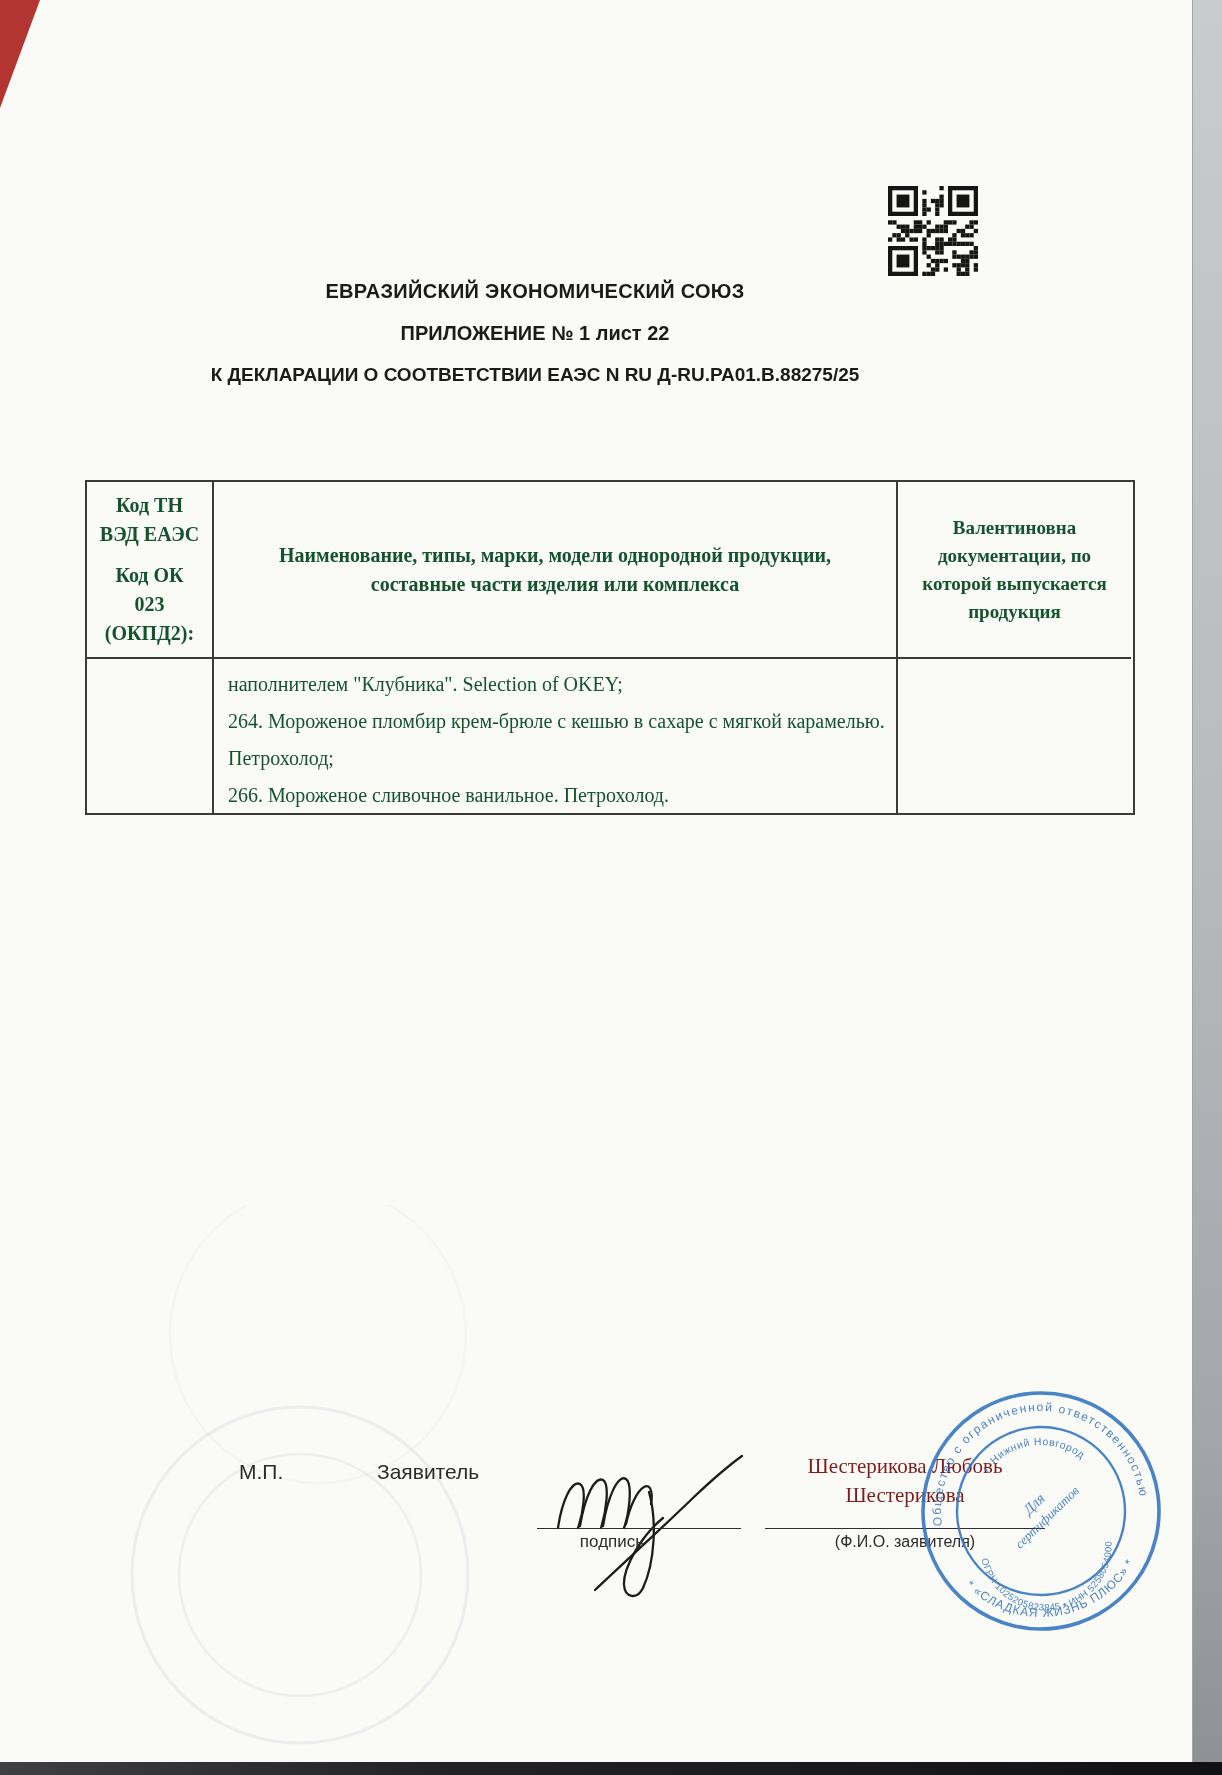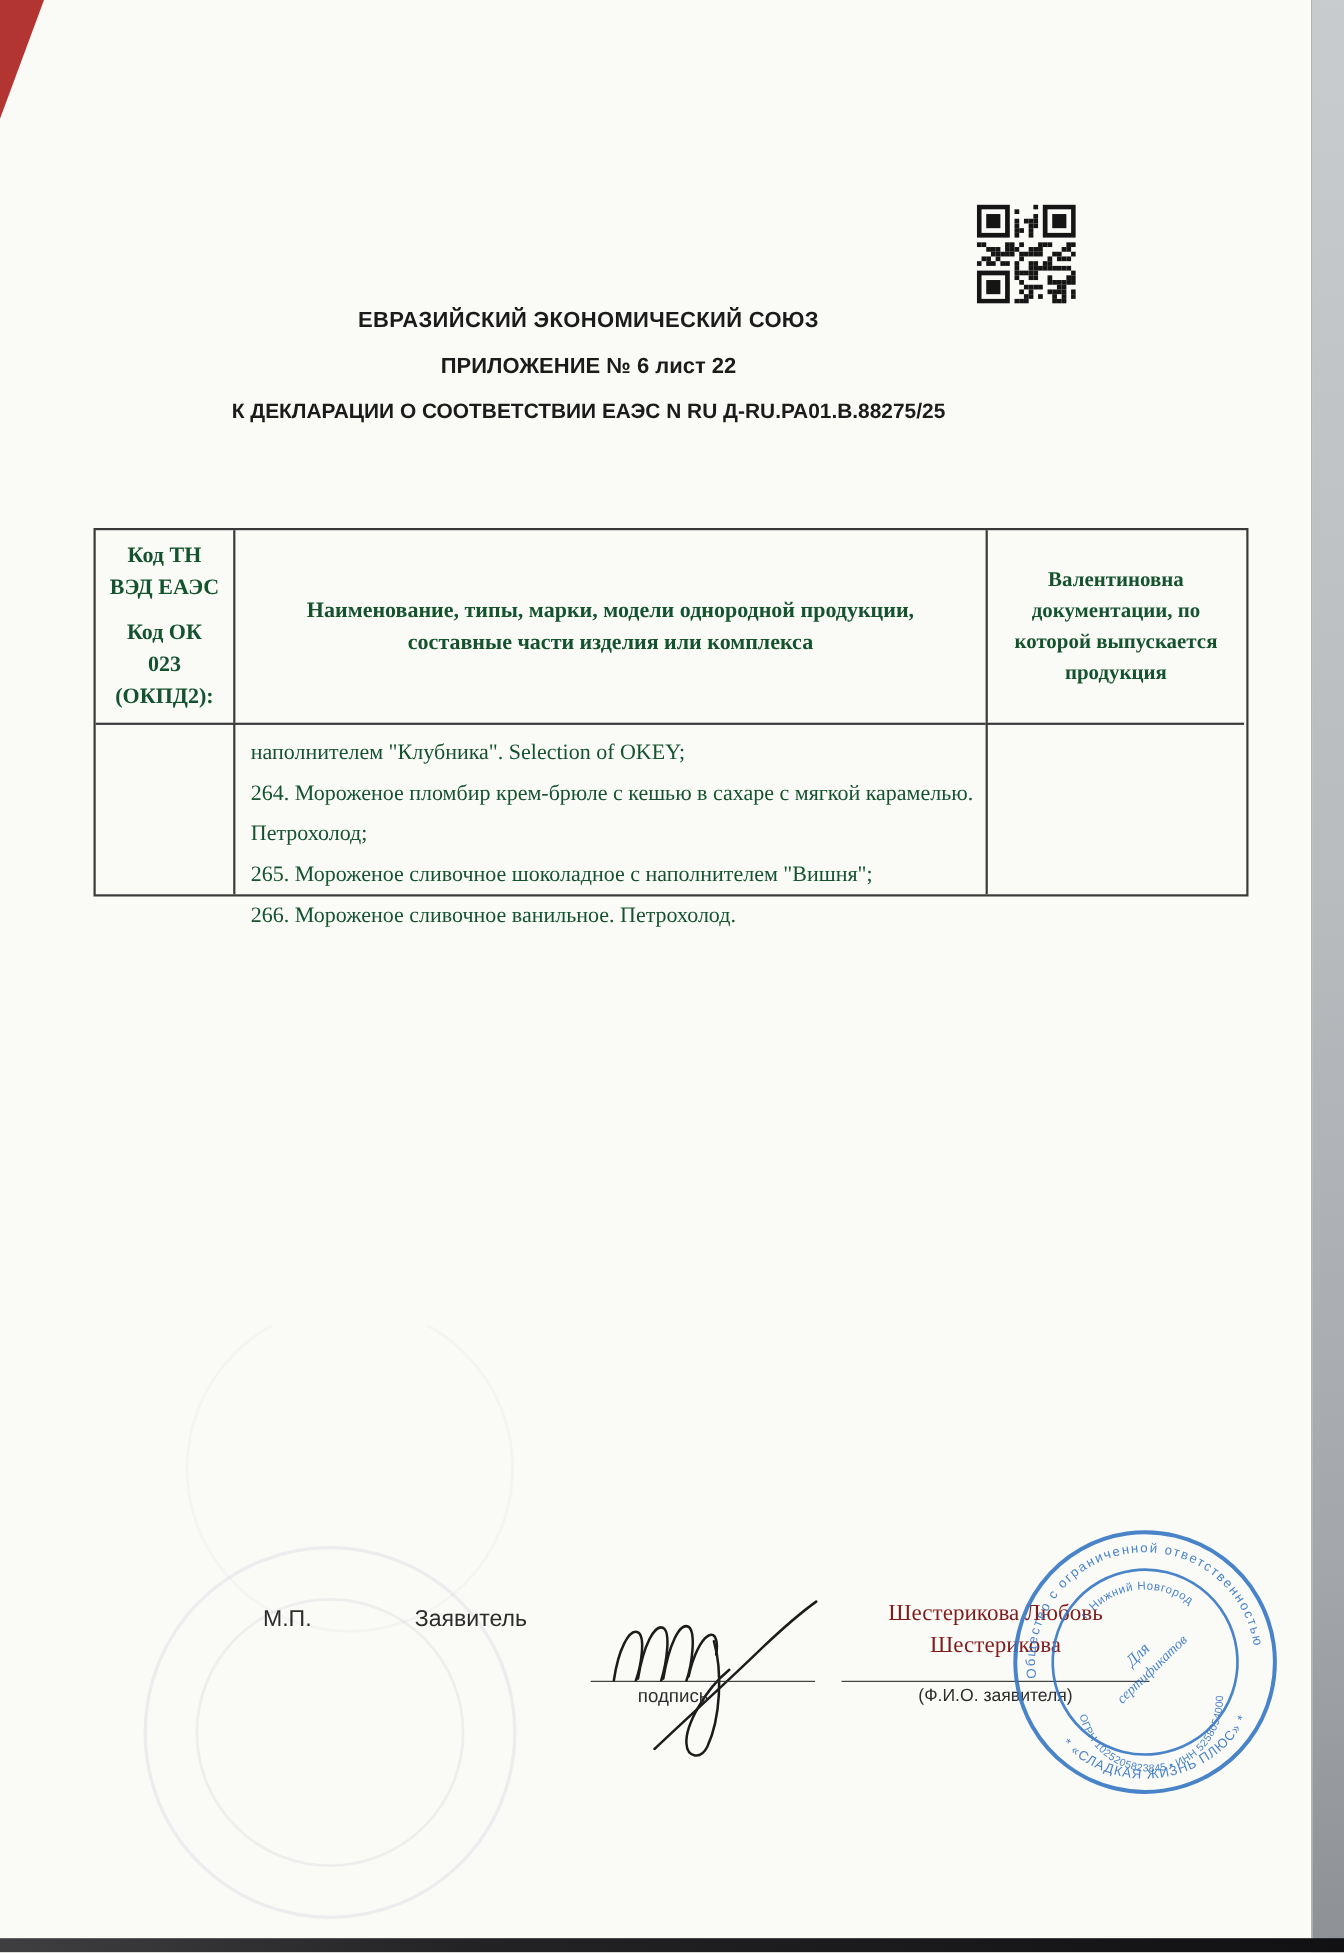--- a/index.html
+++ b/index.html
@@ -191,21 +191,21 @@
         <rect x="60" y="0" width="30" height="30" fill="#151515"></rect>
         <rect x="64.28571428571428" y="4.285714285714286" width="21.428571428571427" height="21.428571428571427" fill="#fafaf7"></rect>
         <rect x="68.57142857142857" y="8.571428571428571" width="12.857142857142858" height="12.857142857142858" fill="#151515"></rect>
         <rect x="0" y="60" width="30" height="30" fill="#151515"></rect>
         <rect x="4.285714285714286" y="64.28571428571428" width="21.428571428571427" height="21.428571428571427" fill="#fafaf7"></rect>
         <rect x="8.571428571428571" y="68.57142857142857" width="12.857142857142858" height="12.857142857142858" fill="#151515"></rect>
       </svg>
   </div>
 
   <div class="heads h1">ЕВРАЗИЙСКИЙ ЭКОНОМИЧЕСКИЙ СОЮЗ</div>
-  <div class="heads h2">ПРИЛОЖЕНИЕ № 6 лист 22</div>
+  <div class="heads h2">ПРИЛОЖЕНИЕ № 1 лист 22</div>
   <div class="heads h3">К ДЕКЛАРАЦИИ О СООТВЕТСТВИИ ЕАЭС N RU Д-RU.РА01.В.88275/25</div>
 
   <div class="doc-table">
     <div class="cell hcell">
       <div>Код ТН</div>
       <div>ВЭД ЕАЭС</div>
       <div class="gap">Код ОК</div>
       <div>023</div>
       <div>(ОКПД2):</div>
     </div>
@@ -216,21 +216,20 @@
     <div class="cell hcell bl c3h">
       <div>Валентиновна</div>
       <div>документации, по</div>
       <div>которой выпускается</div>
       <div>продукция</div>
     </div>
     <div class="cell bt"></div>
     <div class="cell bt bl bodycell">
       <div>наполнителем "Клубника". Selection of OKEY;</div>
       <div>264. Мороженое пломбир крем-брюле с кешью в сахаре с мягкой карамелью. Петрохолод;</div>
-      <div>265. Мороженое сливочное шоколадное с наполнителем "Вишня";</div>
       <div>266. Мороженое сливочное ванильное. Петрохолод.</div>
     </div>
     <div class="cell bt bl"></div>
   </div>
 
   <svg class="stamp-faint" width="390" height="560">
     <g fill="none" stroke="#8496ab">
       <circle cx="192" cy="370" r="168" stroke-width="3" opacity="0.12"></circle>
       <circle cx="192" cy="370" r="121" stroke-width="2.5" opacity="0.10"></circle>
       <circle cx="210" cy="130" r="148" stroke-width="2.5" opacity="0.05"></circle>

